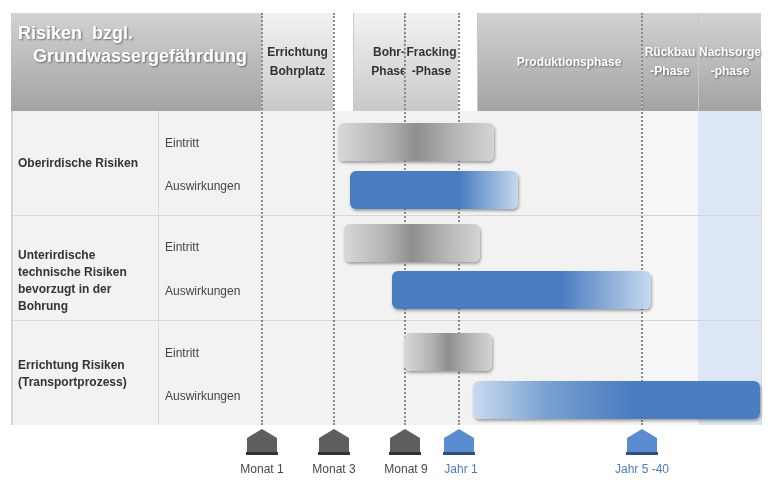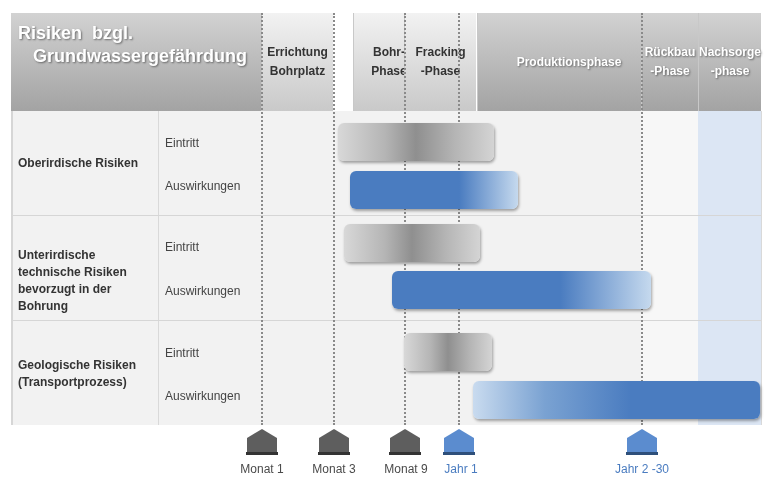--- a/index.html
+++ b/index.html
@@ -28,21 +28,21 @@
 <body>
 
 <div class="abs hdr-main"></div>
 <div class="abs hdr-title">Risiken  bzgl.
    Grundwassergefährdung</div>
 
 <div class="abs hdr-phase hdr-light" style="left:261px;width:72px;align-items:center;"><span>Errichtung
 Bohrplatz</span></div>
 <div class="abs hdr-phase hdr-light" style="left:333px;width:71px;margin-left:20px;"><span>Bohr-
 Phase</span></div>
-<div class="abs hdr-phase hdr-light" style="left:404px;width:72px;"><span>Fracking
+<div class="abs hdr-phase hdr-light" style="left:404px;width:54px;"><span>Fracking
 -Phase</span></div>
 <div class="abs hdr-phase hdr-dark" style="left:453px;width:183px;margin-left:24px;"><span>Produktionsphase</span></div>
 <div class="abs hdr-phase hdr-dark" style="left:641px;width:57px;"><span>Rückbau
 -Phase</span></div>
 <div class="abs hdr-phase hdr-dark" style="left:698px;width:63px;"><span>Nachsorge
 -phase</span></div>
 
 <div class="abs body-bg"></div>
 <div class="abs col" style="left:641px;width:57px;background:#f7f7f7;"></div>
 <div class="abs col" style="left:698px;width:63px;background:#dce6f4;"></div>
@@ -56,21 +56,21 @@
 <div class="abs sub" style="top:136px;">Eintritt</div>
 <div class="abs sub" style="top:179px;">Auswirkungen</div>
 
 <div class="abs cat" style="top:234px;margin-top:13px;">Unterirdische
 technische Risiken
 bevorzugt in der
 Bohrung</div>
 <div class="abs sub" style="top:240px;">Eintritt</div>
 <div class="abs sub" style="top:284px;">Auswirkungen</div>
 
-<div class="abs cat" style="top:357px;">Geologische Risiken
+<div class="abs cat" style="top:357px;">Errichtung Risiken
 (Transportprozess)</div>
 <div class="abs sub" style="top:346px;">Eintritt</div>
 <div class="abs sub" style="top:389px;">Auswirkungen</div>
 
 <div class="abs dot" style="left:261px;"></div>
 <div class="abs dot" style="left:333px;"></div>
 <div class="abs dot" style="left:404px;"></div>
 <div class="abs dot" style="left:458px;"></div>
 <div class="abs dot" style="left:641px;"></div>
 
@@ -99,13 +99,13 @@
   </svg>
 <svg class="abs marker" style="left:624px;" viewBox="0 0 36 30">
     <polygon points="18,1 33,10 33,26 3,26 3,10" fill="#5b8ccf"></polygon>
     <rect x="2" y="24" width="32" height="3" fill="#2e4f7a"></rect>
   </svg>
 
 <div class="abs mlabel" style="left:262px;color:#4a4a4a;">Monat 1</div>
 <div class="abs mlabel" style="left:334px;color:#4a4a4a;">Monat 3</div>
 <div class="abs mlabel" style="left:406px;color:#4a4a4a;">Monat 9</div>
 <div class="abs mlabel" style="left:461px;color:#4a7cc0;">Jahr 1</div>
-<div class="abs mlabel" style="left:642px;color:#4a7cc0;">Jahr 2 -30</div>
+<div class="abs mlabel" style="left:642px;color:#4a7cc0;">Jahr 5 -40</div>
 
 </body></html>

